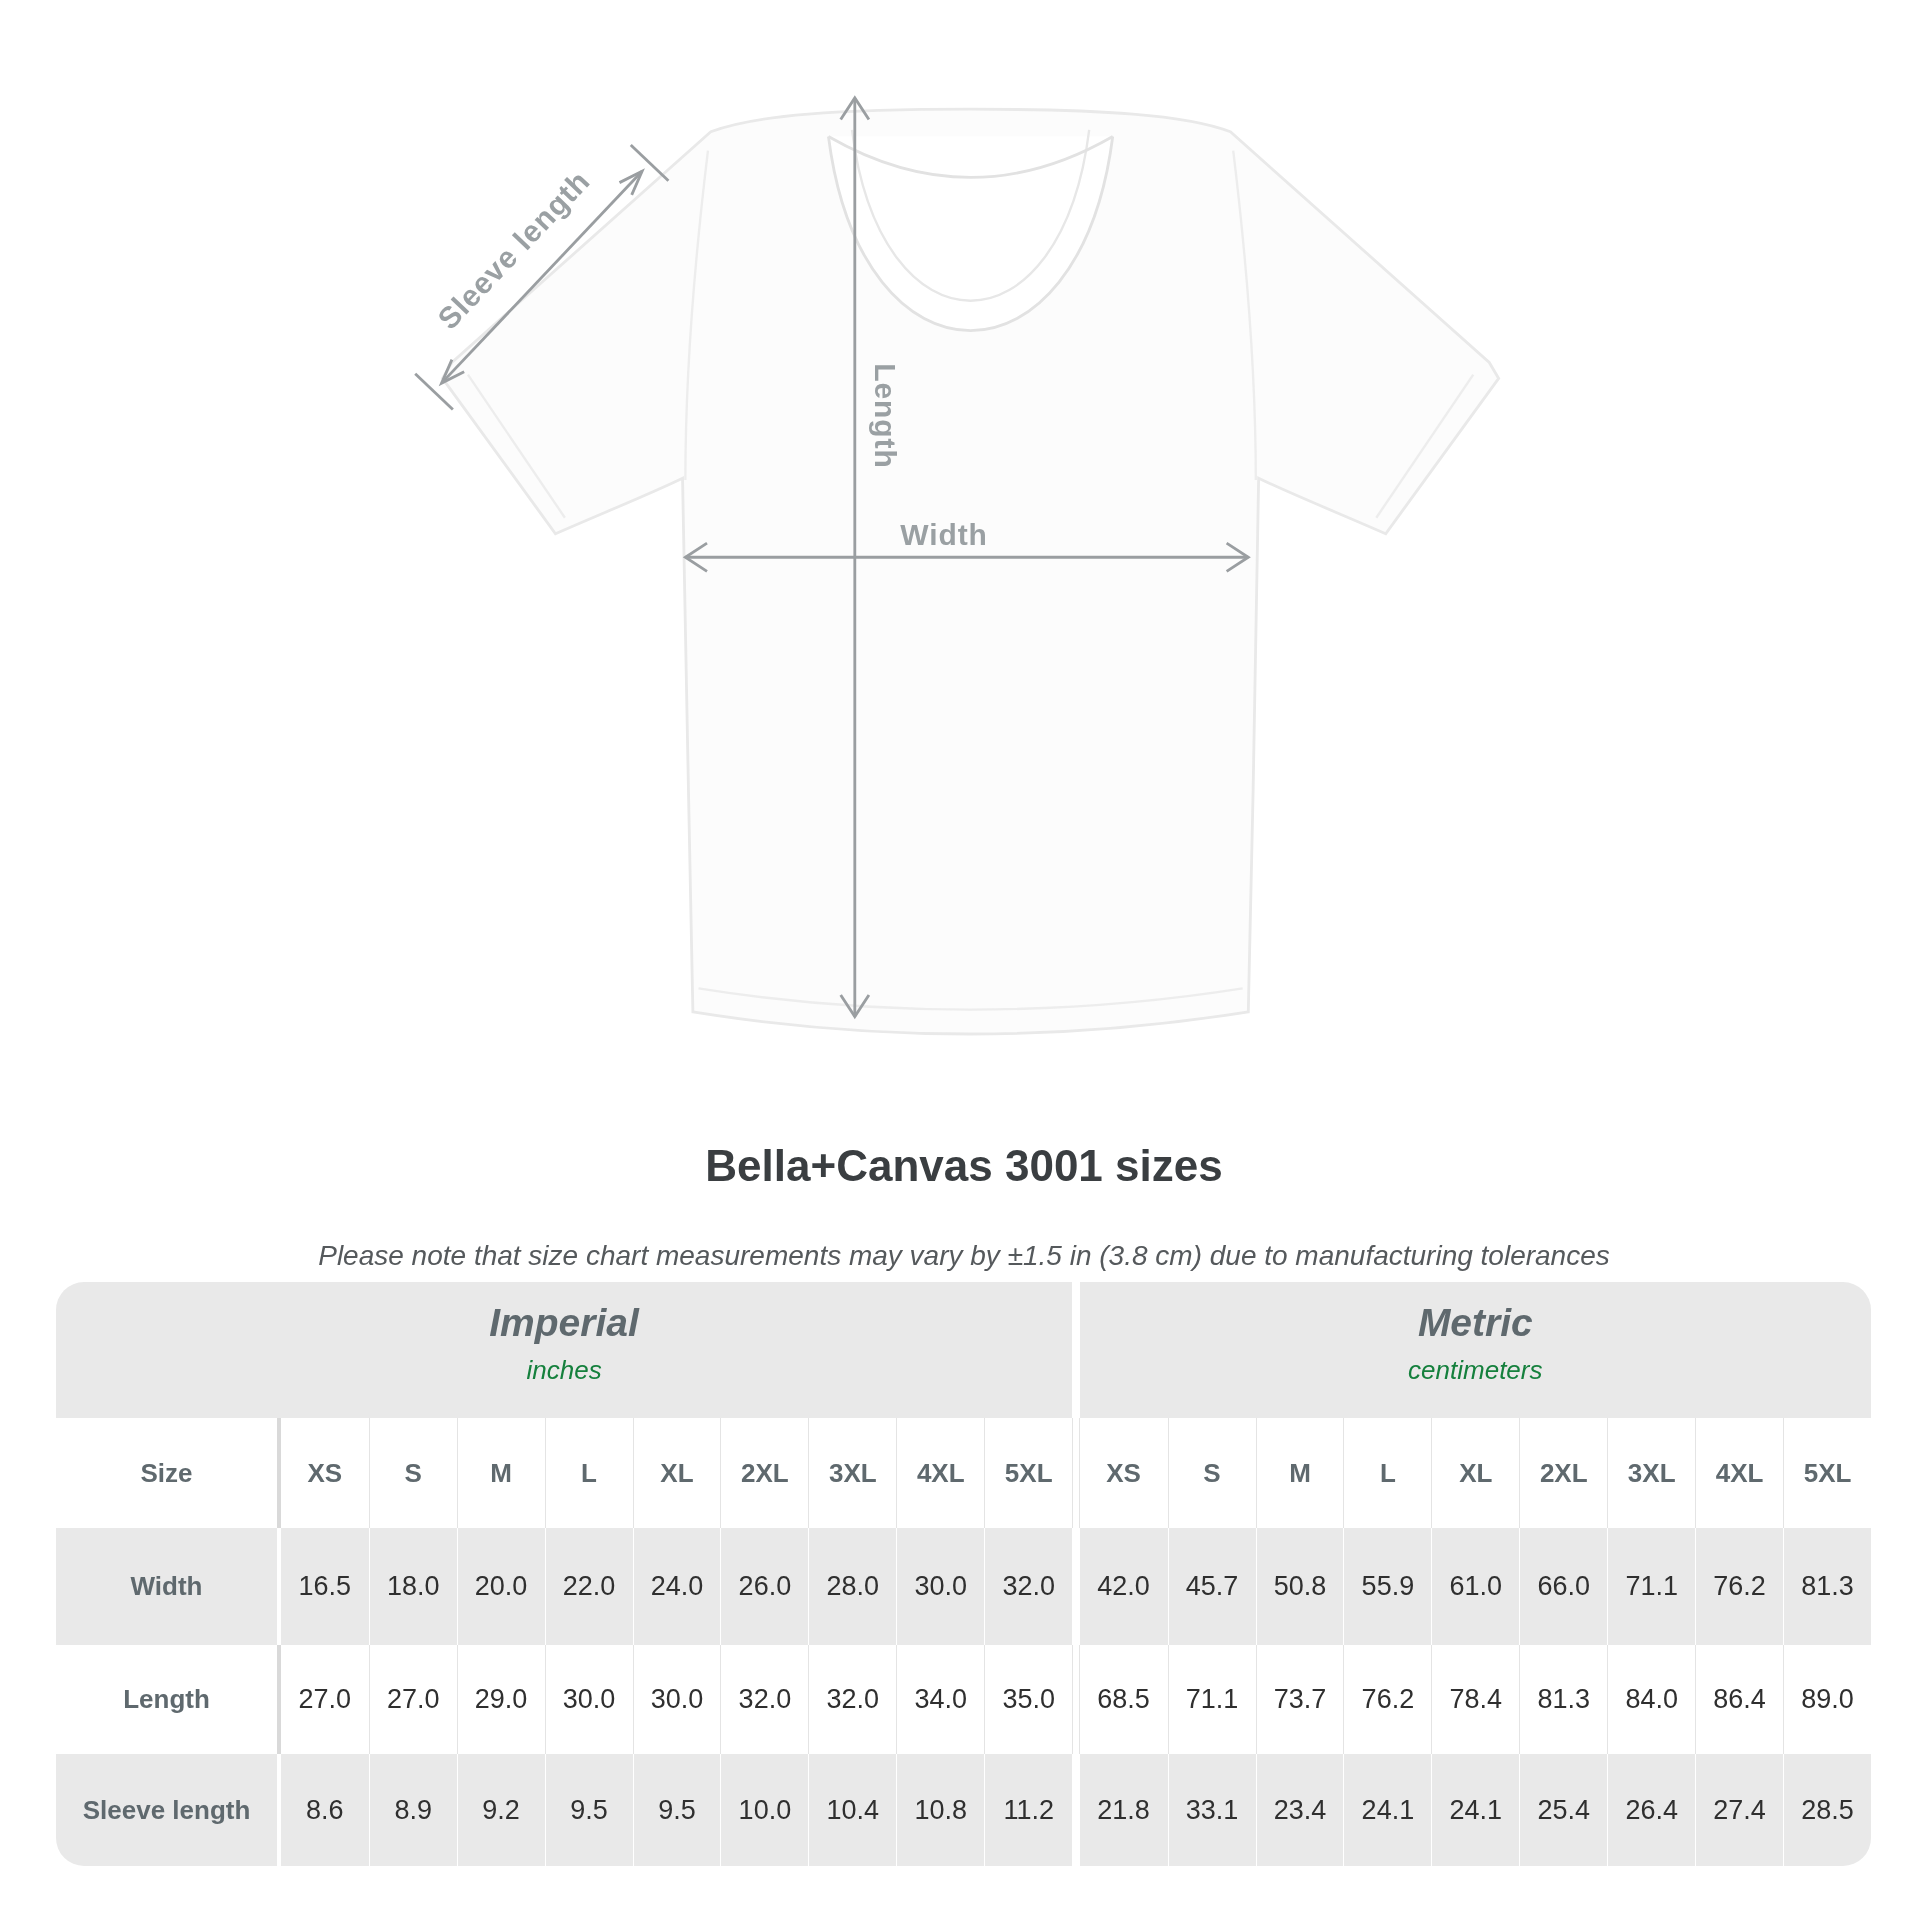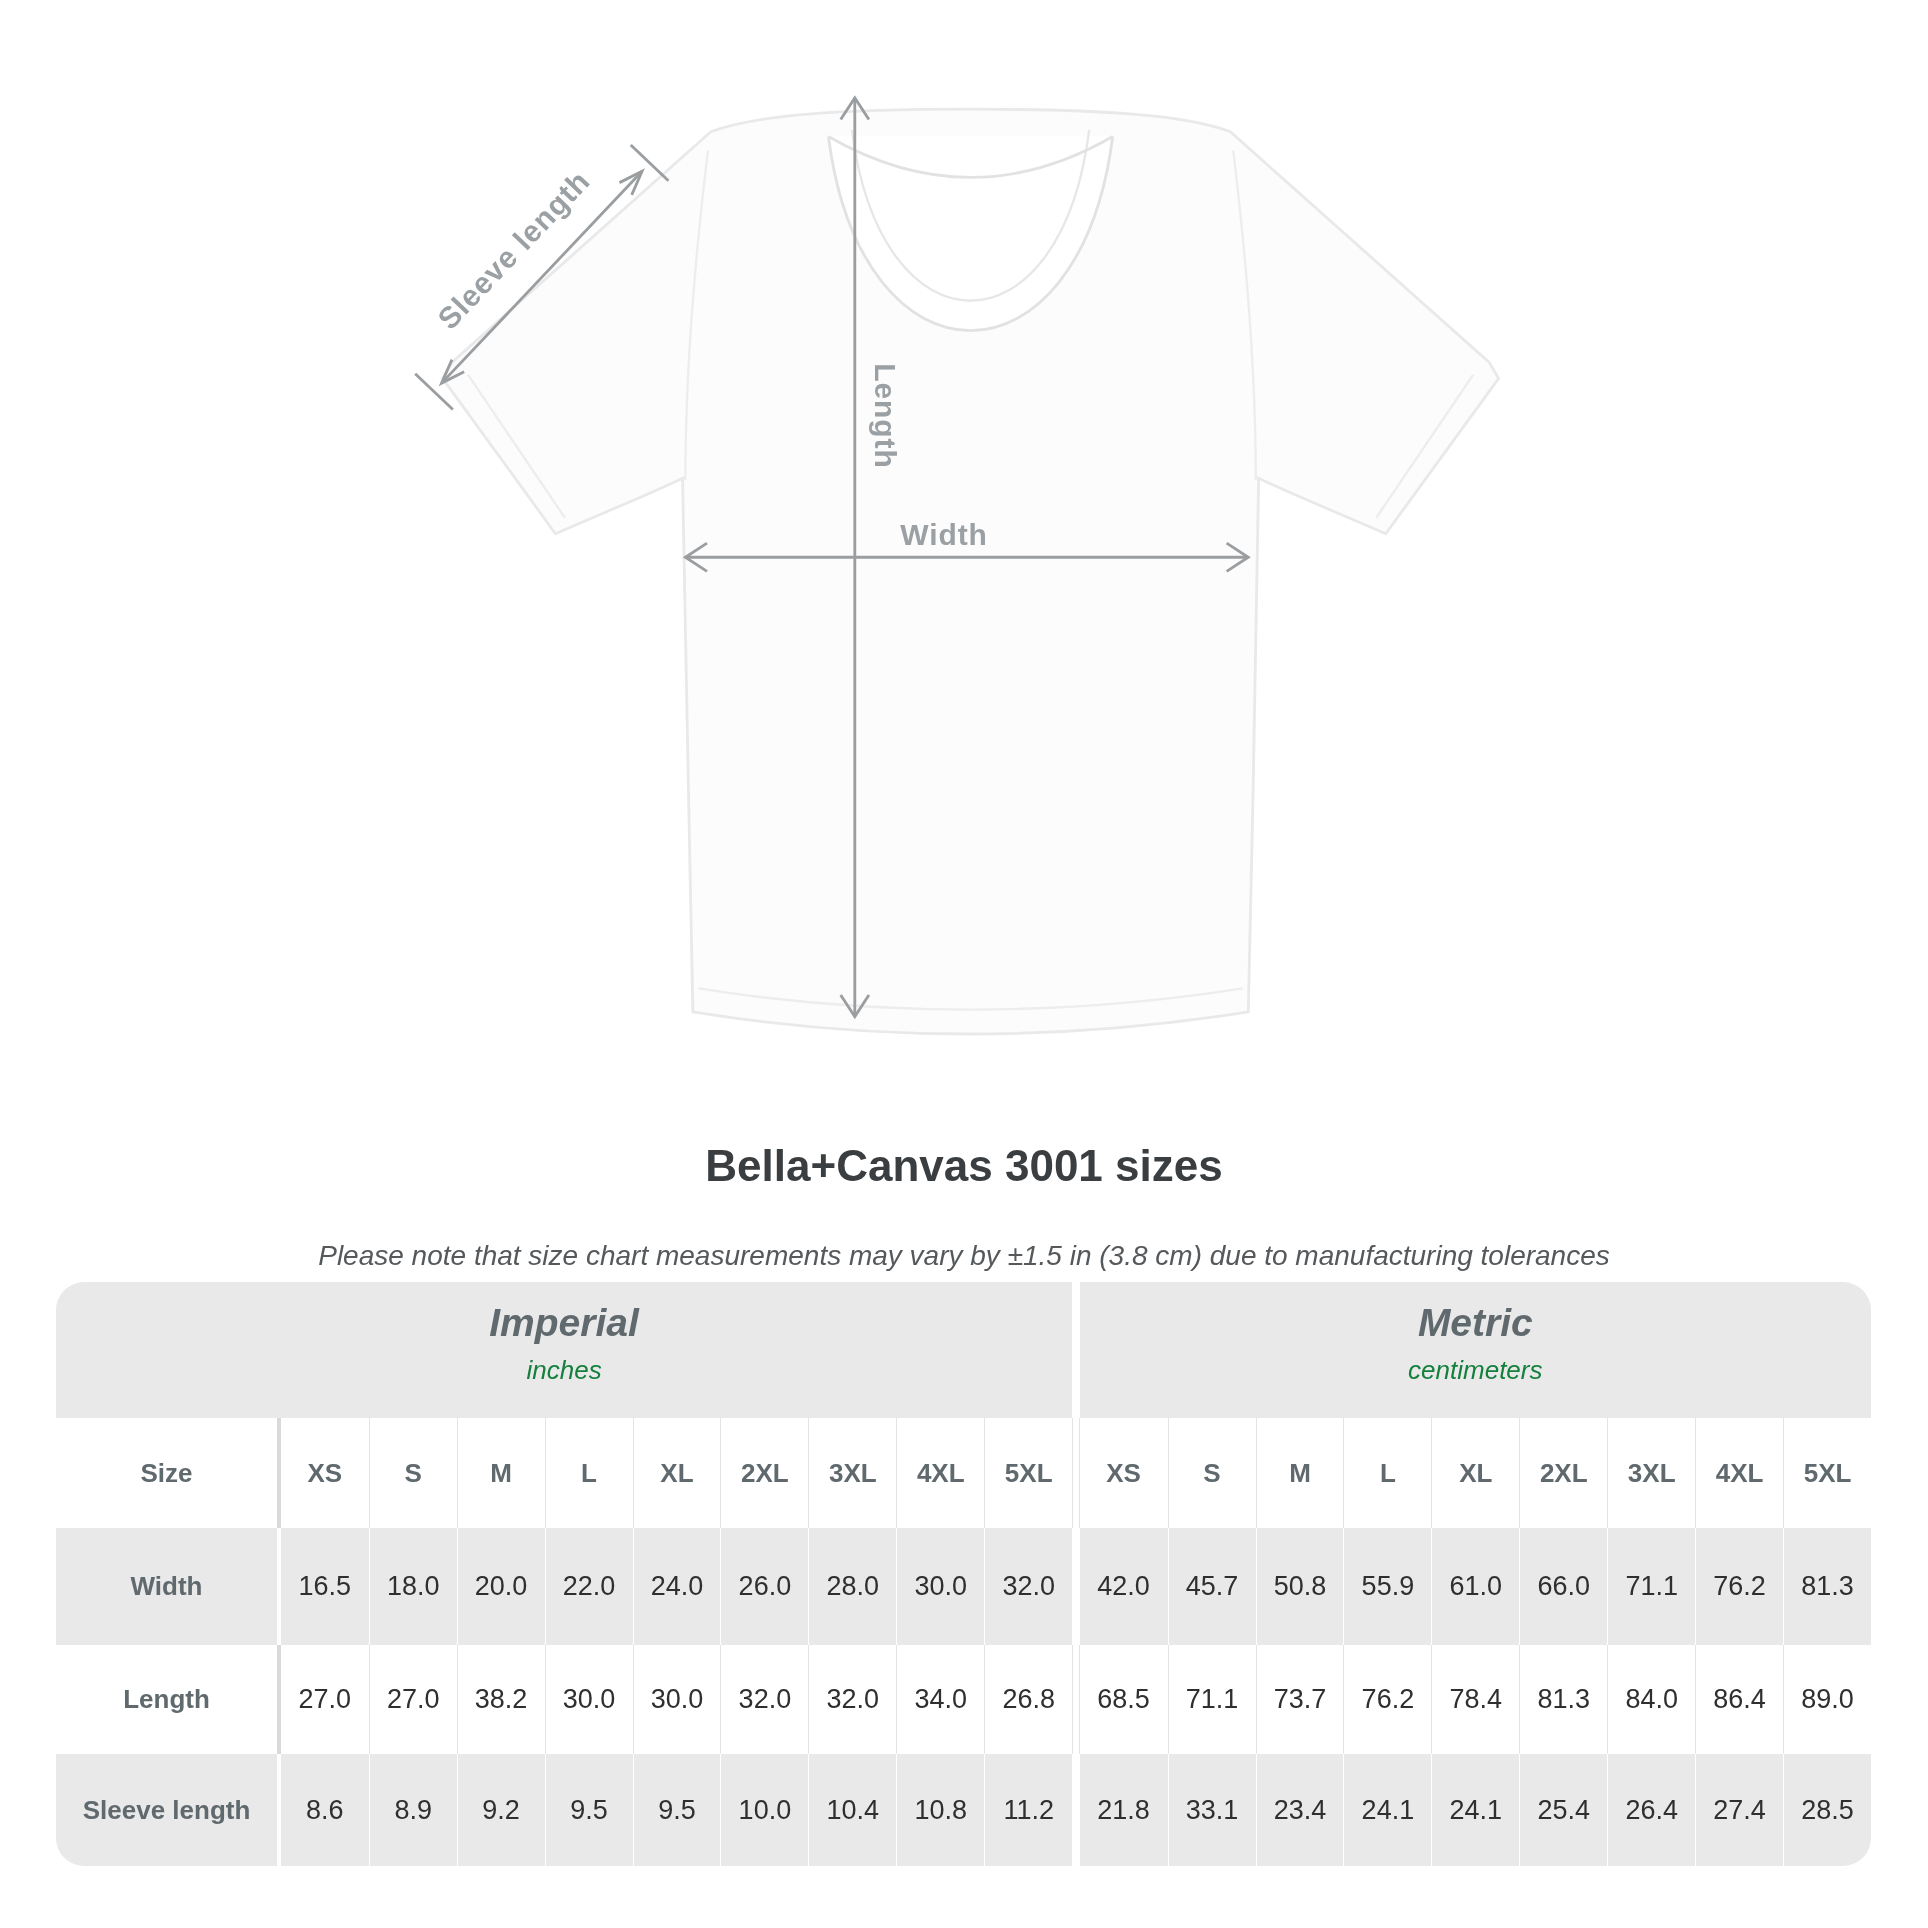--- a/index.html
+++ b/index.html
@@ -160,27 +160,27 @@
       <div class="cell num g bl">55.9</div>
       <div class="cell num g bl">61.0</div>
       <div class="cell num g bl">66.0</div>
       <div class="cell num g bl">71.1</div>
       <div class="cell num g bl">76.2</div>
       <div class="cell num g bl">81.3</div>
       <div class="cell lab w">Length</div>
       <div class="spw"></div>
       <div class="cell num w">27.0</div>
       <div class="cell num w bl">27.0</div>
-      <div class="cell num w bl">38.2</div>
+      <div class="cell num w bl">29.0</div>
       <div class="cell num w bl">30.0</div>
       <div class="cell num w bl">30.0</div>
       <div class="cell num w bl">32.0</div>
       <div class="cell num w bl">32.0</div>
       <div class="cell num w bl">34.0</div>
-      <div class="cell num w bl">26.8</div>
+      <div class="cell num w bl">35.0</div>
       <div class="spw8"></div>
       <div class="cell num w">68.5</div>
       <div class="cell num w bl">71.1</div>
       <div class="cell num w bl">73.7</div>
       <div class="cell num w bl">76.2</div>
       <div class="cell num w bl">78.4</div>
       <div class="cell num w bl">81.3</div>
       <div class="cell num w bl">84.0</div>
       <div class="cell num w bl">86.4</div>
       <div class="cell num w bl">89.0</div>

